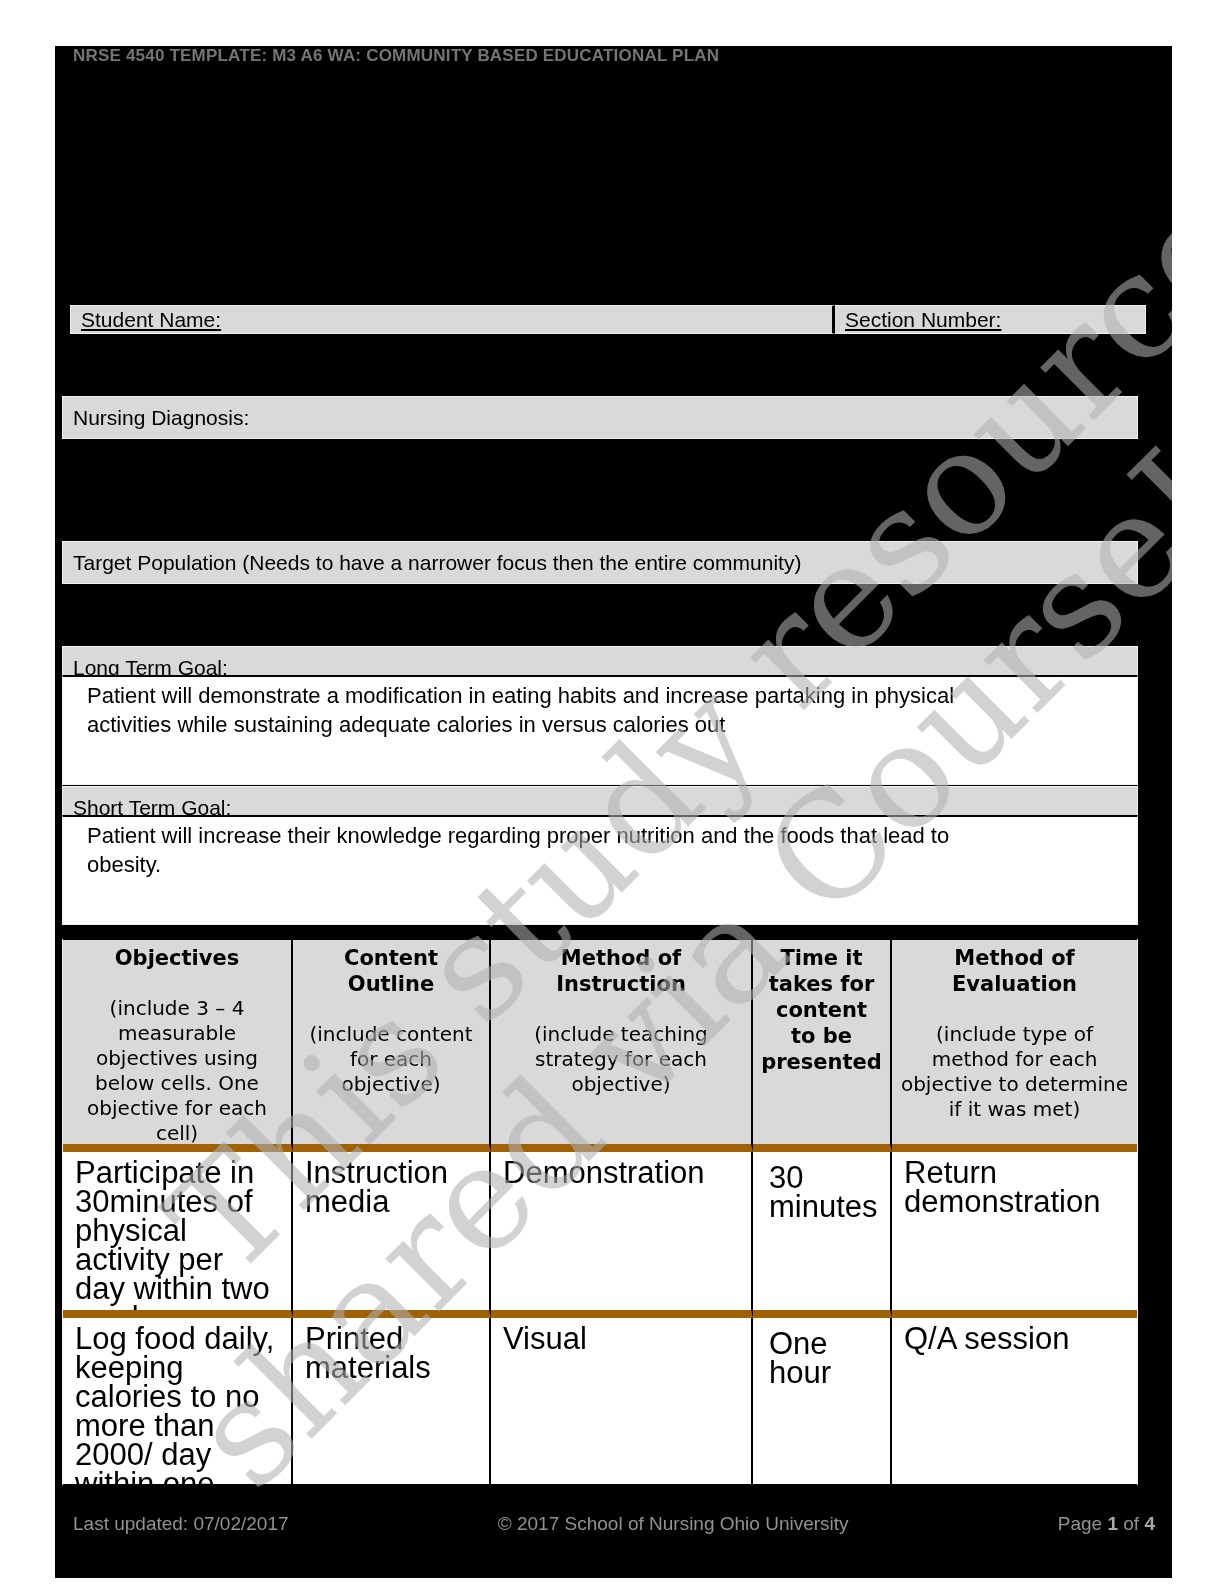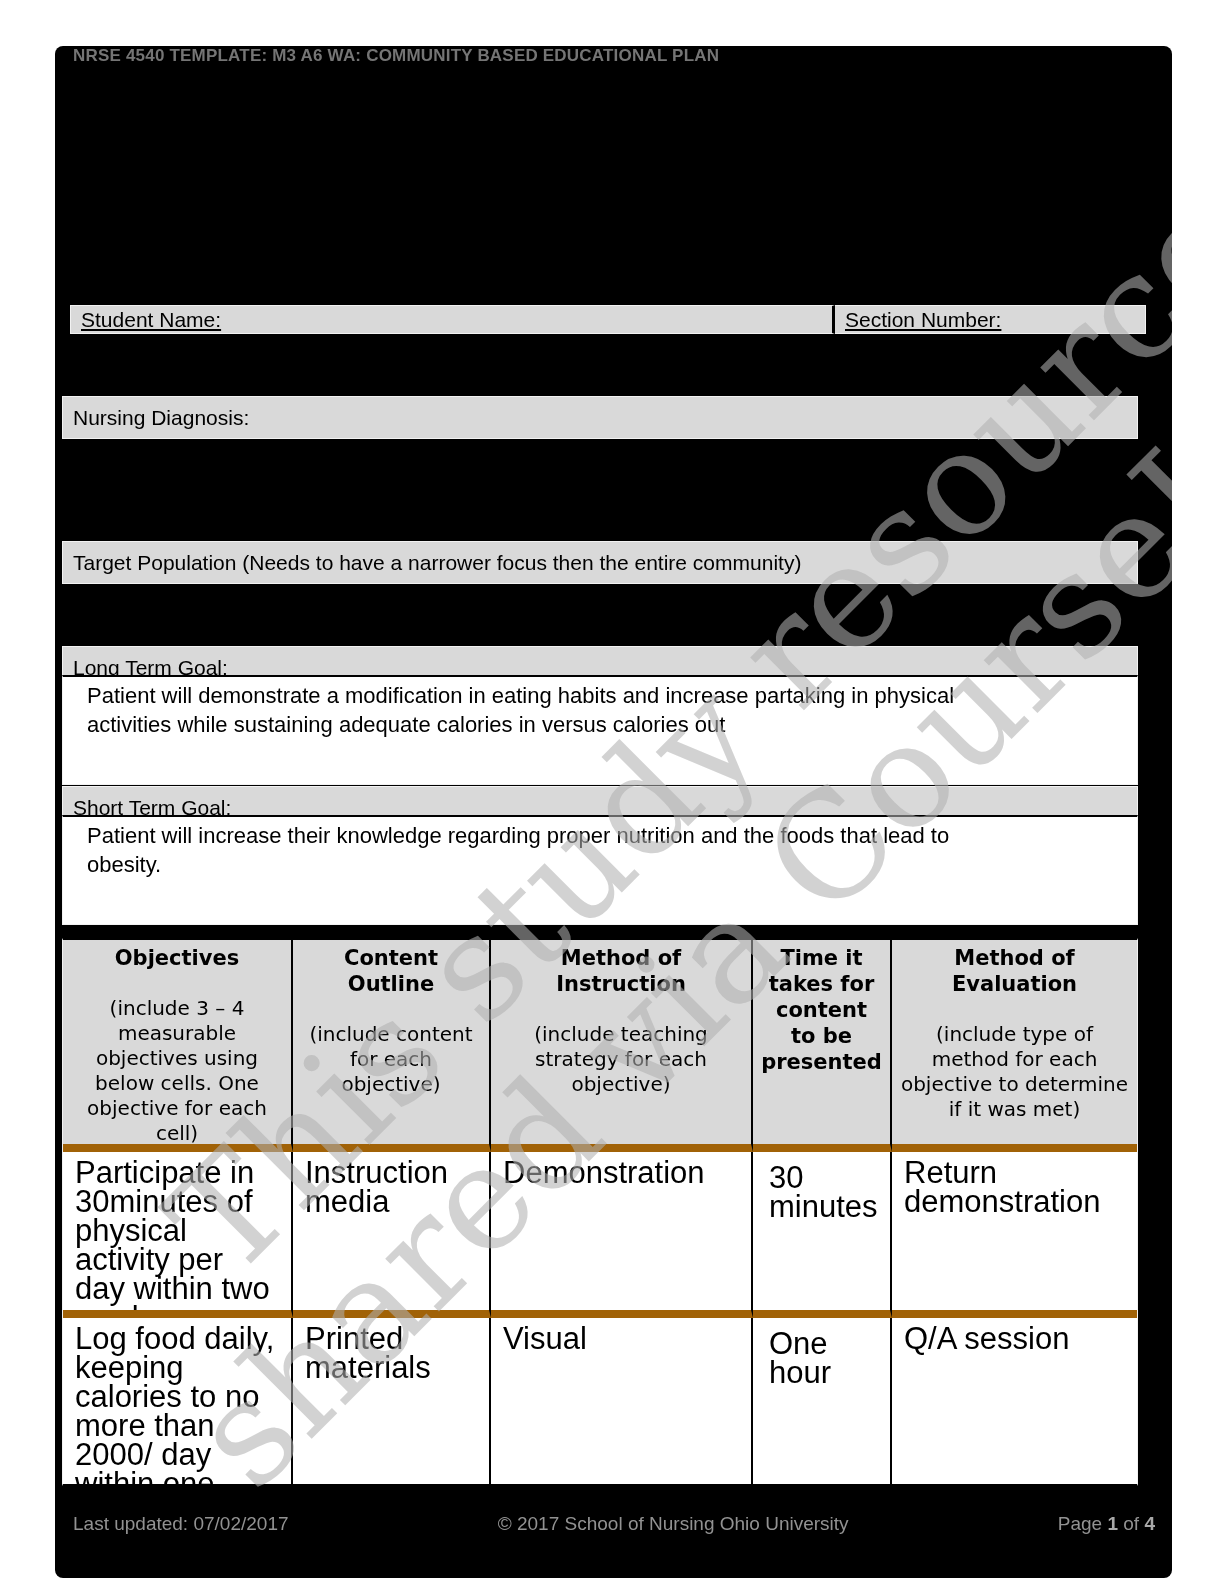--- a/index.html
+++ b/index.html
@@ -2,21 +2,21 @@
 <html><head>
 <meta charset="utf-8">
 <style>
   html,body { margin:0; padding:0; background:#ffffff; }
   .canvas {
     position:relative; width:1224px; height:1584px; background:#ffffff;
     overflow:hidden; font-family:"Liberation Sans", sans-serif;
   }
   .page {
     position:absolute; left:55px; top:46px; width:1117px; height:1532px;
-    background:#000000; overflow:hidden;border-radius:8px;
+    background:#000000; overflow:hidden;
   }
   .doc-title {
     position:absolute; left:18px; top:0px; font-size:17px; font-weight:bold;
     color:#757575; letter-spacing:0.2px; white-space:nowrap;
   }
   
   .field-row { position:absolute; left:15px; top:259px; width:1076px; height:29px; display:flex;text-decoration:underline; }
   .bar-cell {
     background:#d9d9d9; border:1px solid #f2f2f2; box-sizing:border-box;
     font-size:21px; color:#000; display:flex; align-items:center; padding-left:10px;

